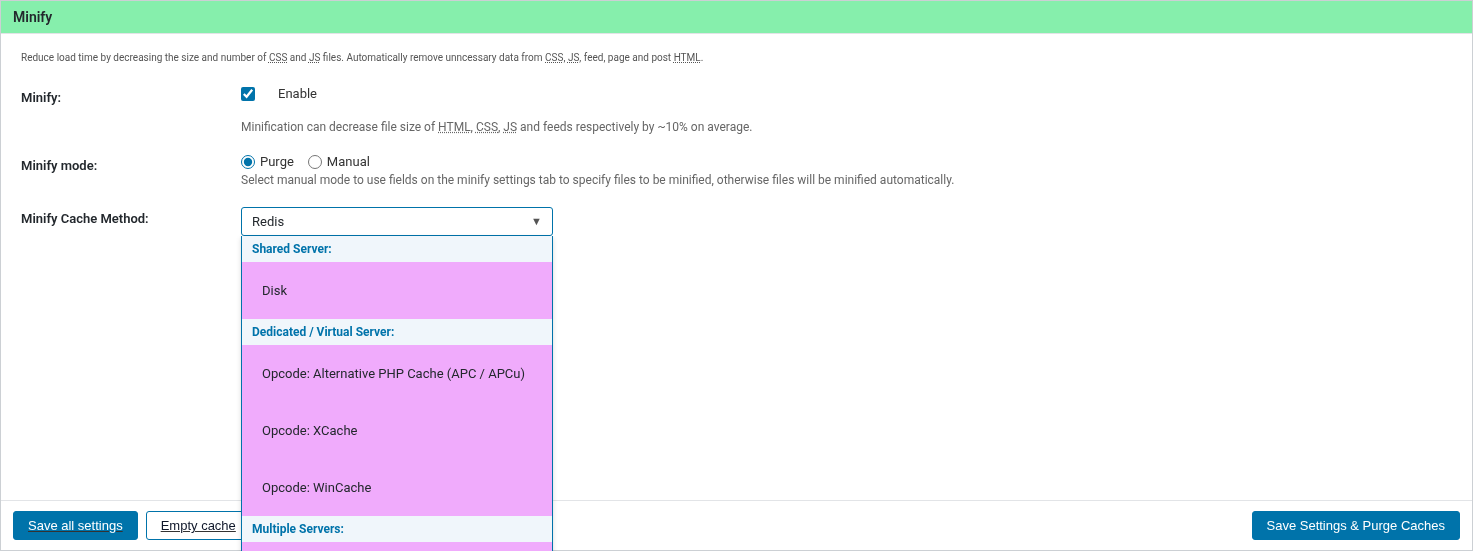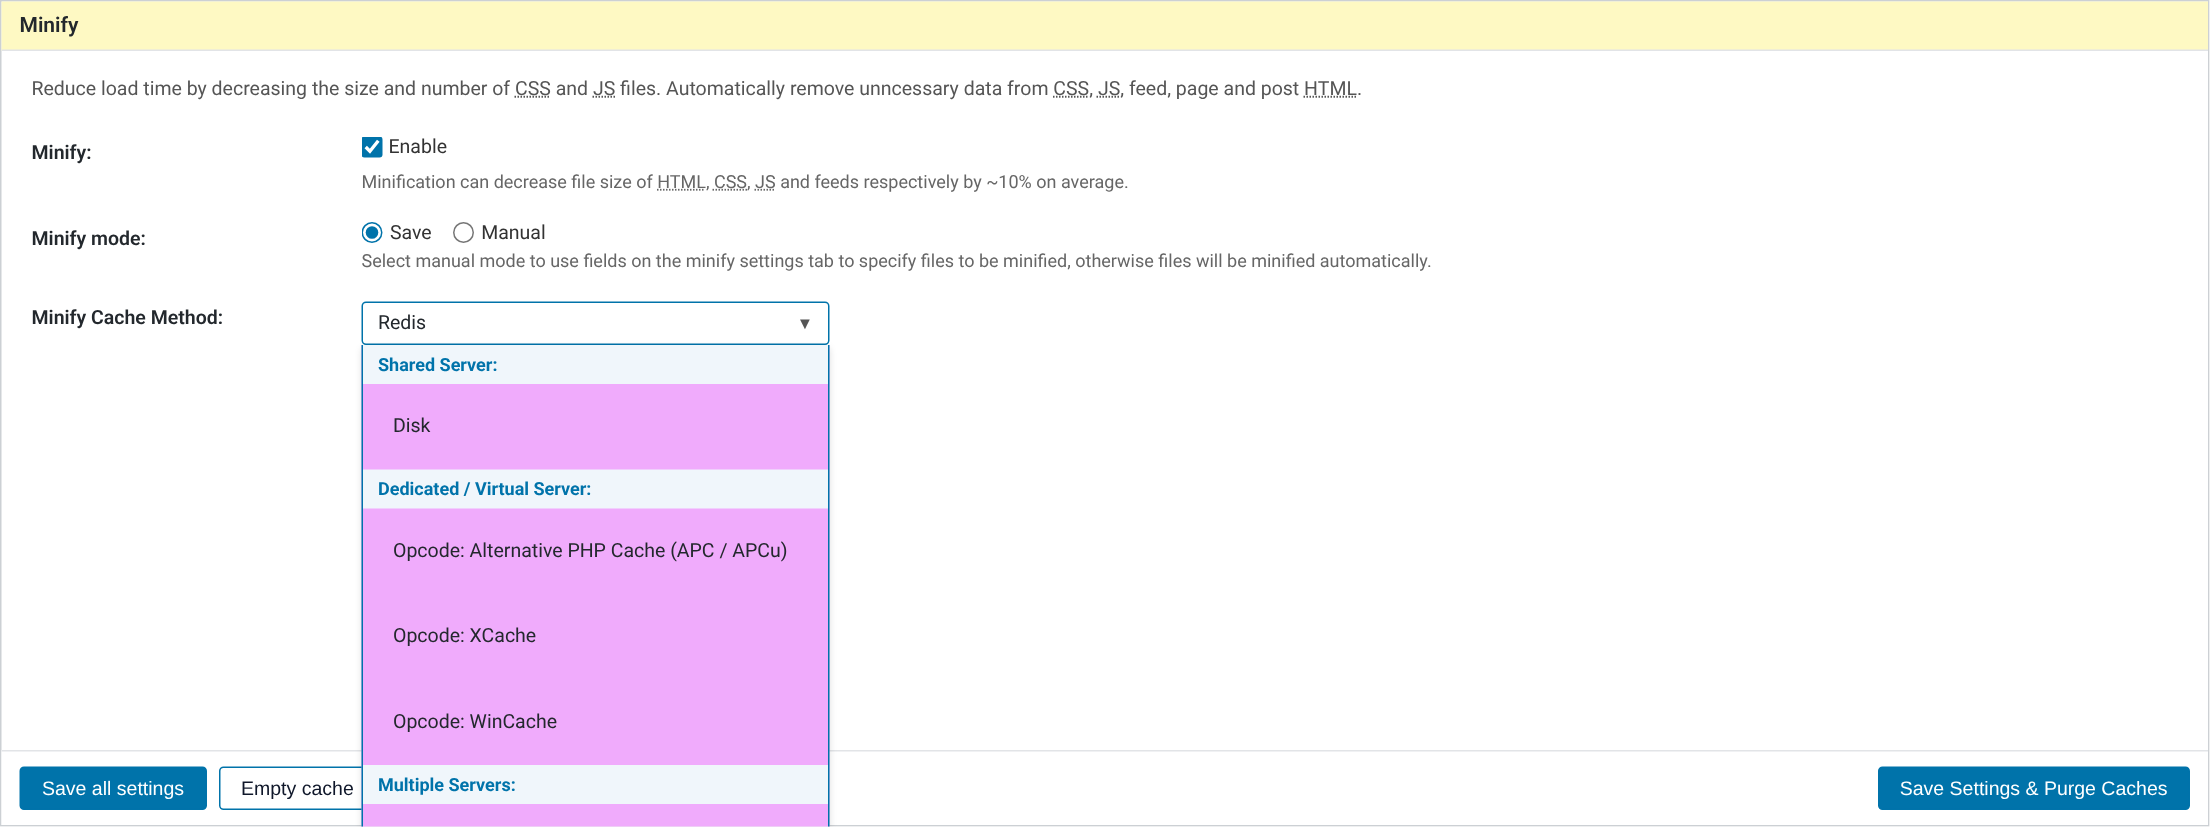--- a/index.html
+++ b/index.html
@@ -14,27 +14,27 @@
       border: 1px solid #ccd0d4;
       min-height: 551px;
       position: relative;
     }
     .page-title {
       font-size: 14px;
       font-weight: 600;
       color: #23282d;
       padding: 8px 12px;
       border-bottom: 1px solid #e2e4e7;
-      background: #fef9c3;
+      background: #86efac;
     }
     .page-content {
       padding: 16px 20px 80px 20px;
     }
     .description-text {
-      font-size: 13px;
+      font-size: 10px;
       color: #555;
       margin-bottom: 20px;
       line-height: 1.6;
     }
     .description-text u {
       text-decoration: underline;
       text-decoration-style: dotted;
     }
     .settings-row {
       display: flex;
@@ -48,22 +48,22 @@
       font-weight: 600;
       color: #23282d;
       padding-top: 4px;
     }
     .settings-control {
       flex: 1;
     }
     .checkbox-row {
       display: flex;
       align-items: center;
-      gap: 4px;
-      margin-bottom: 8px;
+      gap: 23px;
+      margin-bottom: 19px;
     }
     .checkbox-row input[type="checkbox"] {
       accent-color: #0073aa;
       width: 14px;
       height: 14px;
     }
     .hint-text {
       font-size: 12px;
       color: #666;
       margin-top: 4px;
@@ -140,20 +140,21 @@
       position: absolute;
       bottom: 0;
       left: 0;
       right: 0;
       display: flex;
       align-items: center;
       justify-content: space-between;
       padding: 10px 12px;
       background: #fff;
       border-top: 1px solid #e2e4e7;
+      text-decoration: underline;
     }
     .footer-left {
       display: flex;
       gap: 8px;
     }
     .btn {
       padding: 6px 14px;
       border-radius: 3px;
       font-size: 13px;
       cursor: pointer;
@@ -195,21 +196,21 @@
         </p>
       </div>
     </div>
 
     <div class="settings-row">
       <div class="settings-label">Minify mode:</div>
       <div class="settings-control">
         <div class="radio-row">
           <div class="radio-option">
             <input type="radio" id="mode-auto" name="minify-mode" checked="" style="">
-            <label for="mode-auto">Save</label>
+            <label for="mode-auto">Purge</label>
           </div>
           <div class="radio-option">
             <input type="radio" id="mode-manual" name="minify-mode" style="">
             <label for="mode-manual">Manual</label>
           </div>
         </div>
         <p class="hint-text">Select manual mode to use fields on the minify settings tab to specify files to be minified, otherwise files will be minified automatically.</p>
       </div>
     </div>
 

